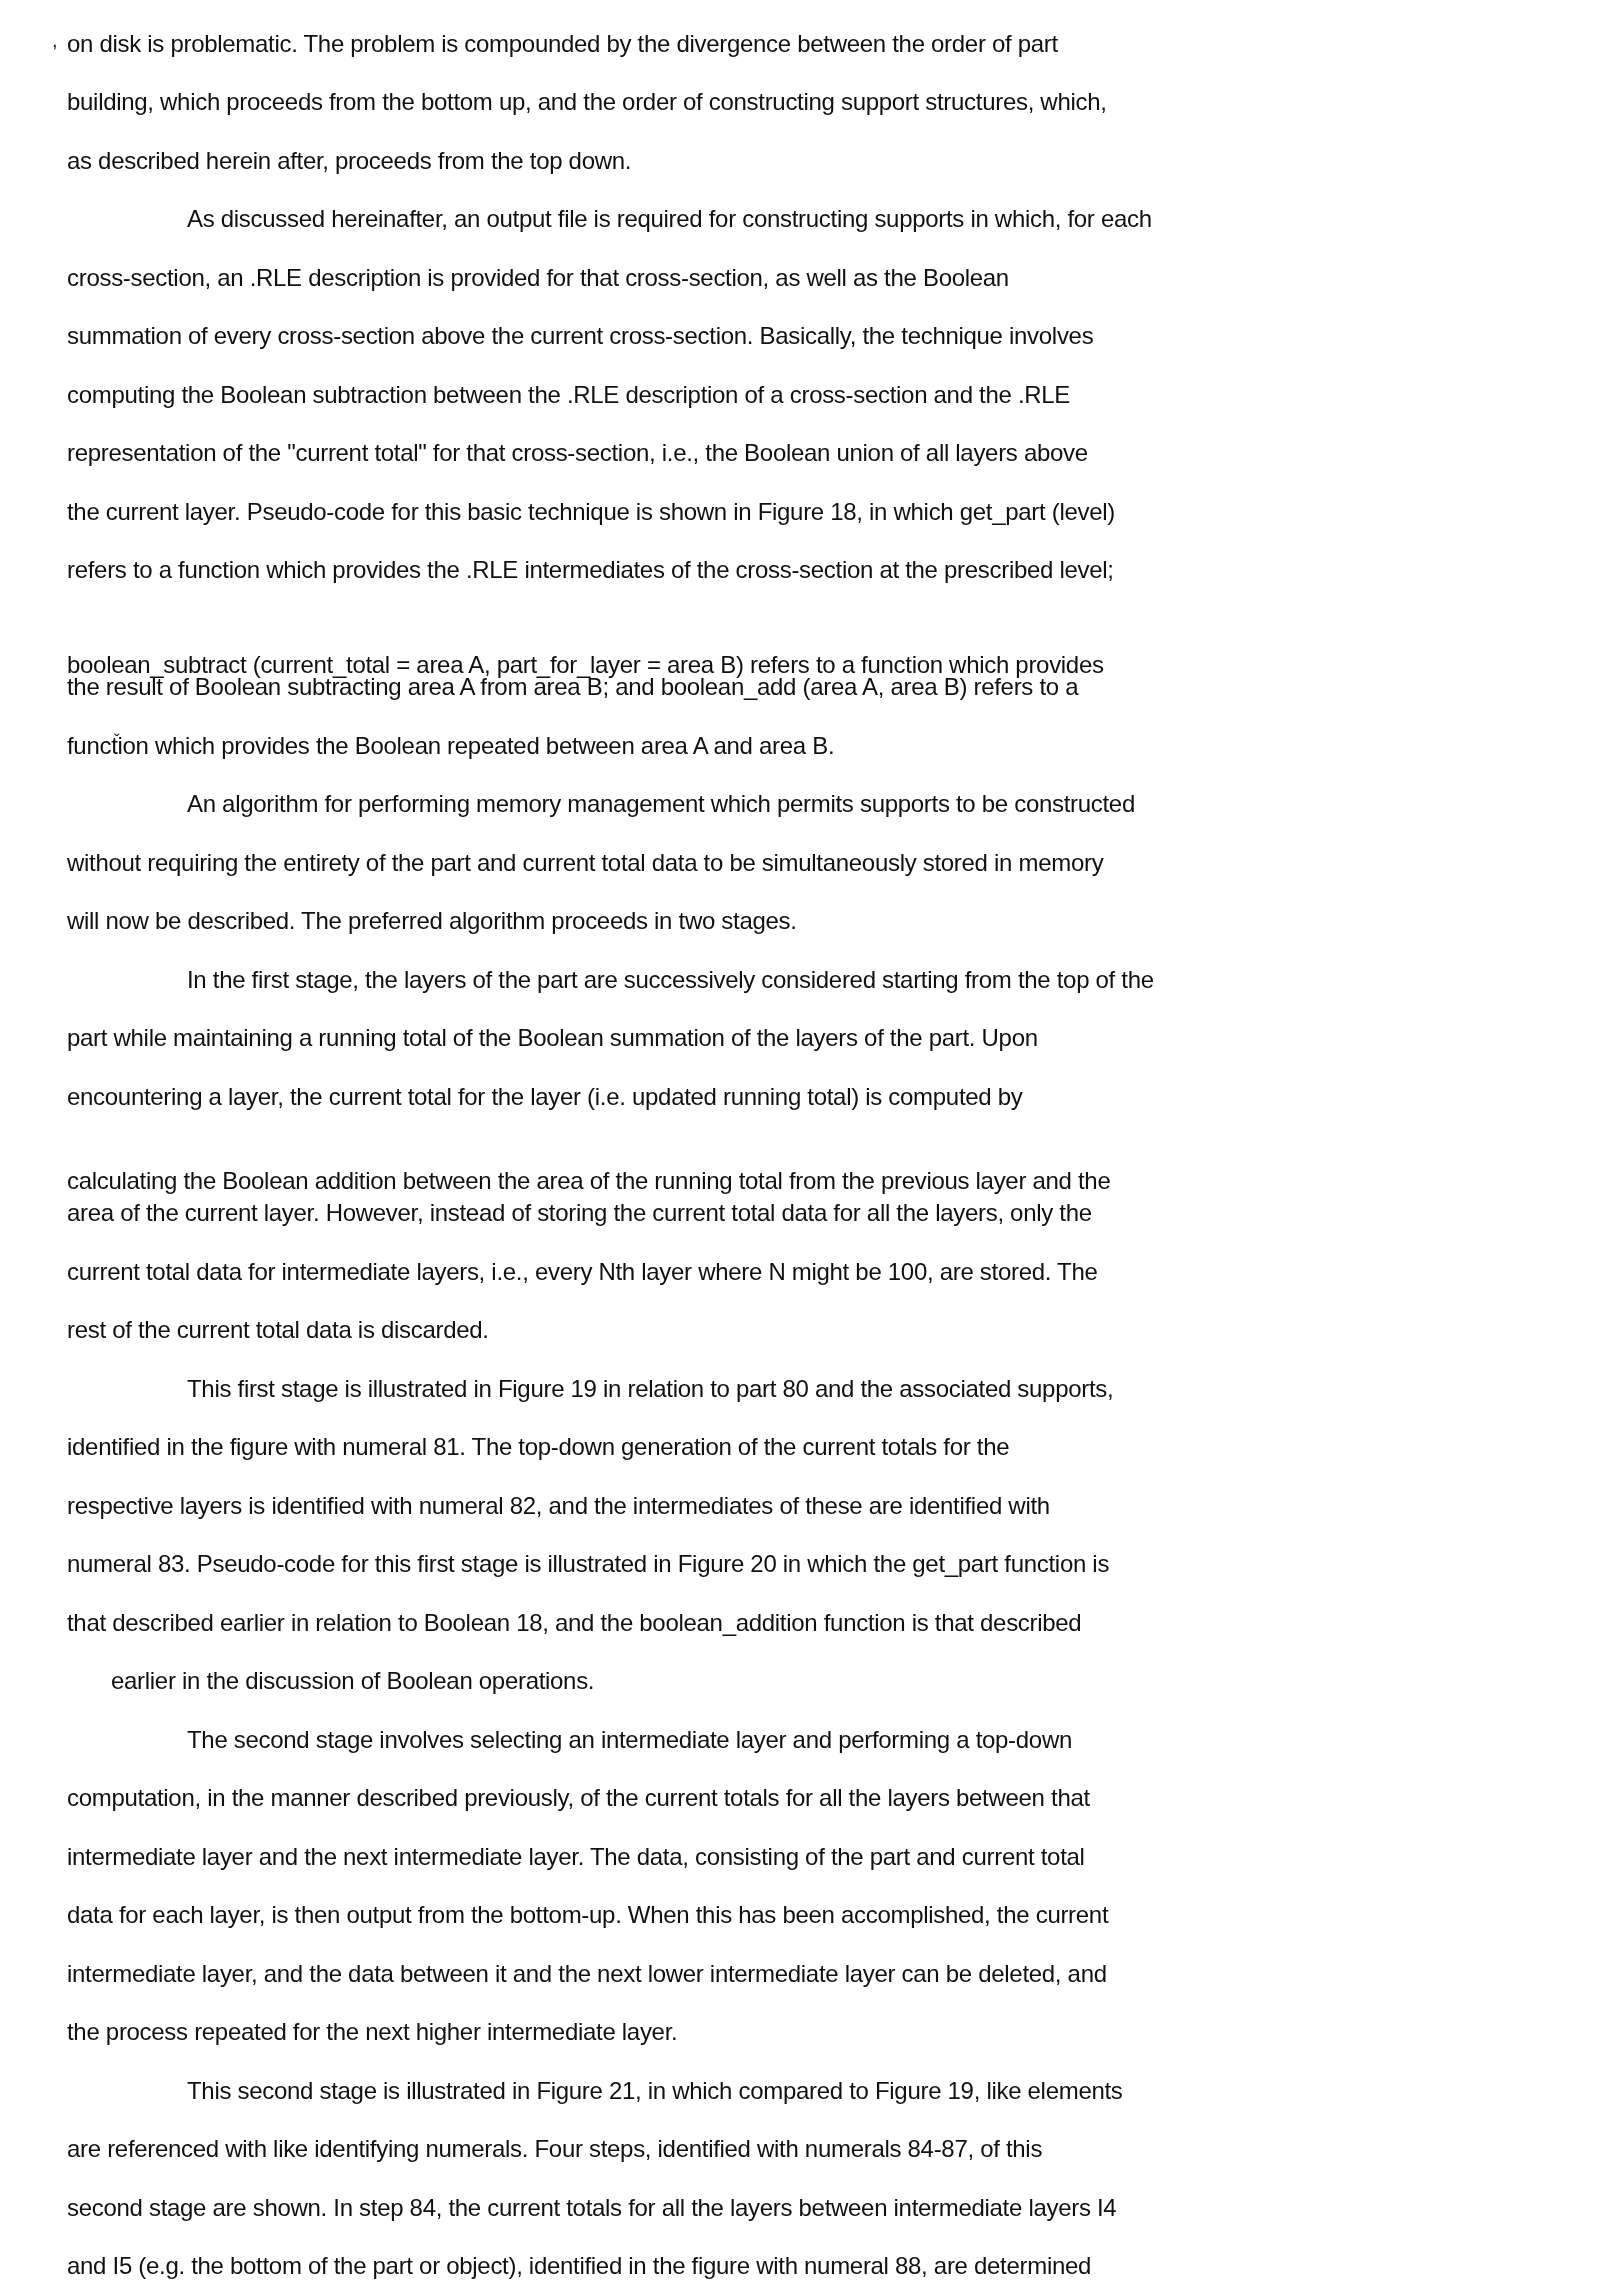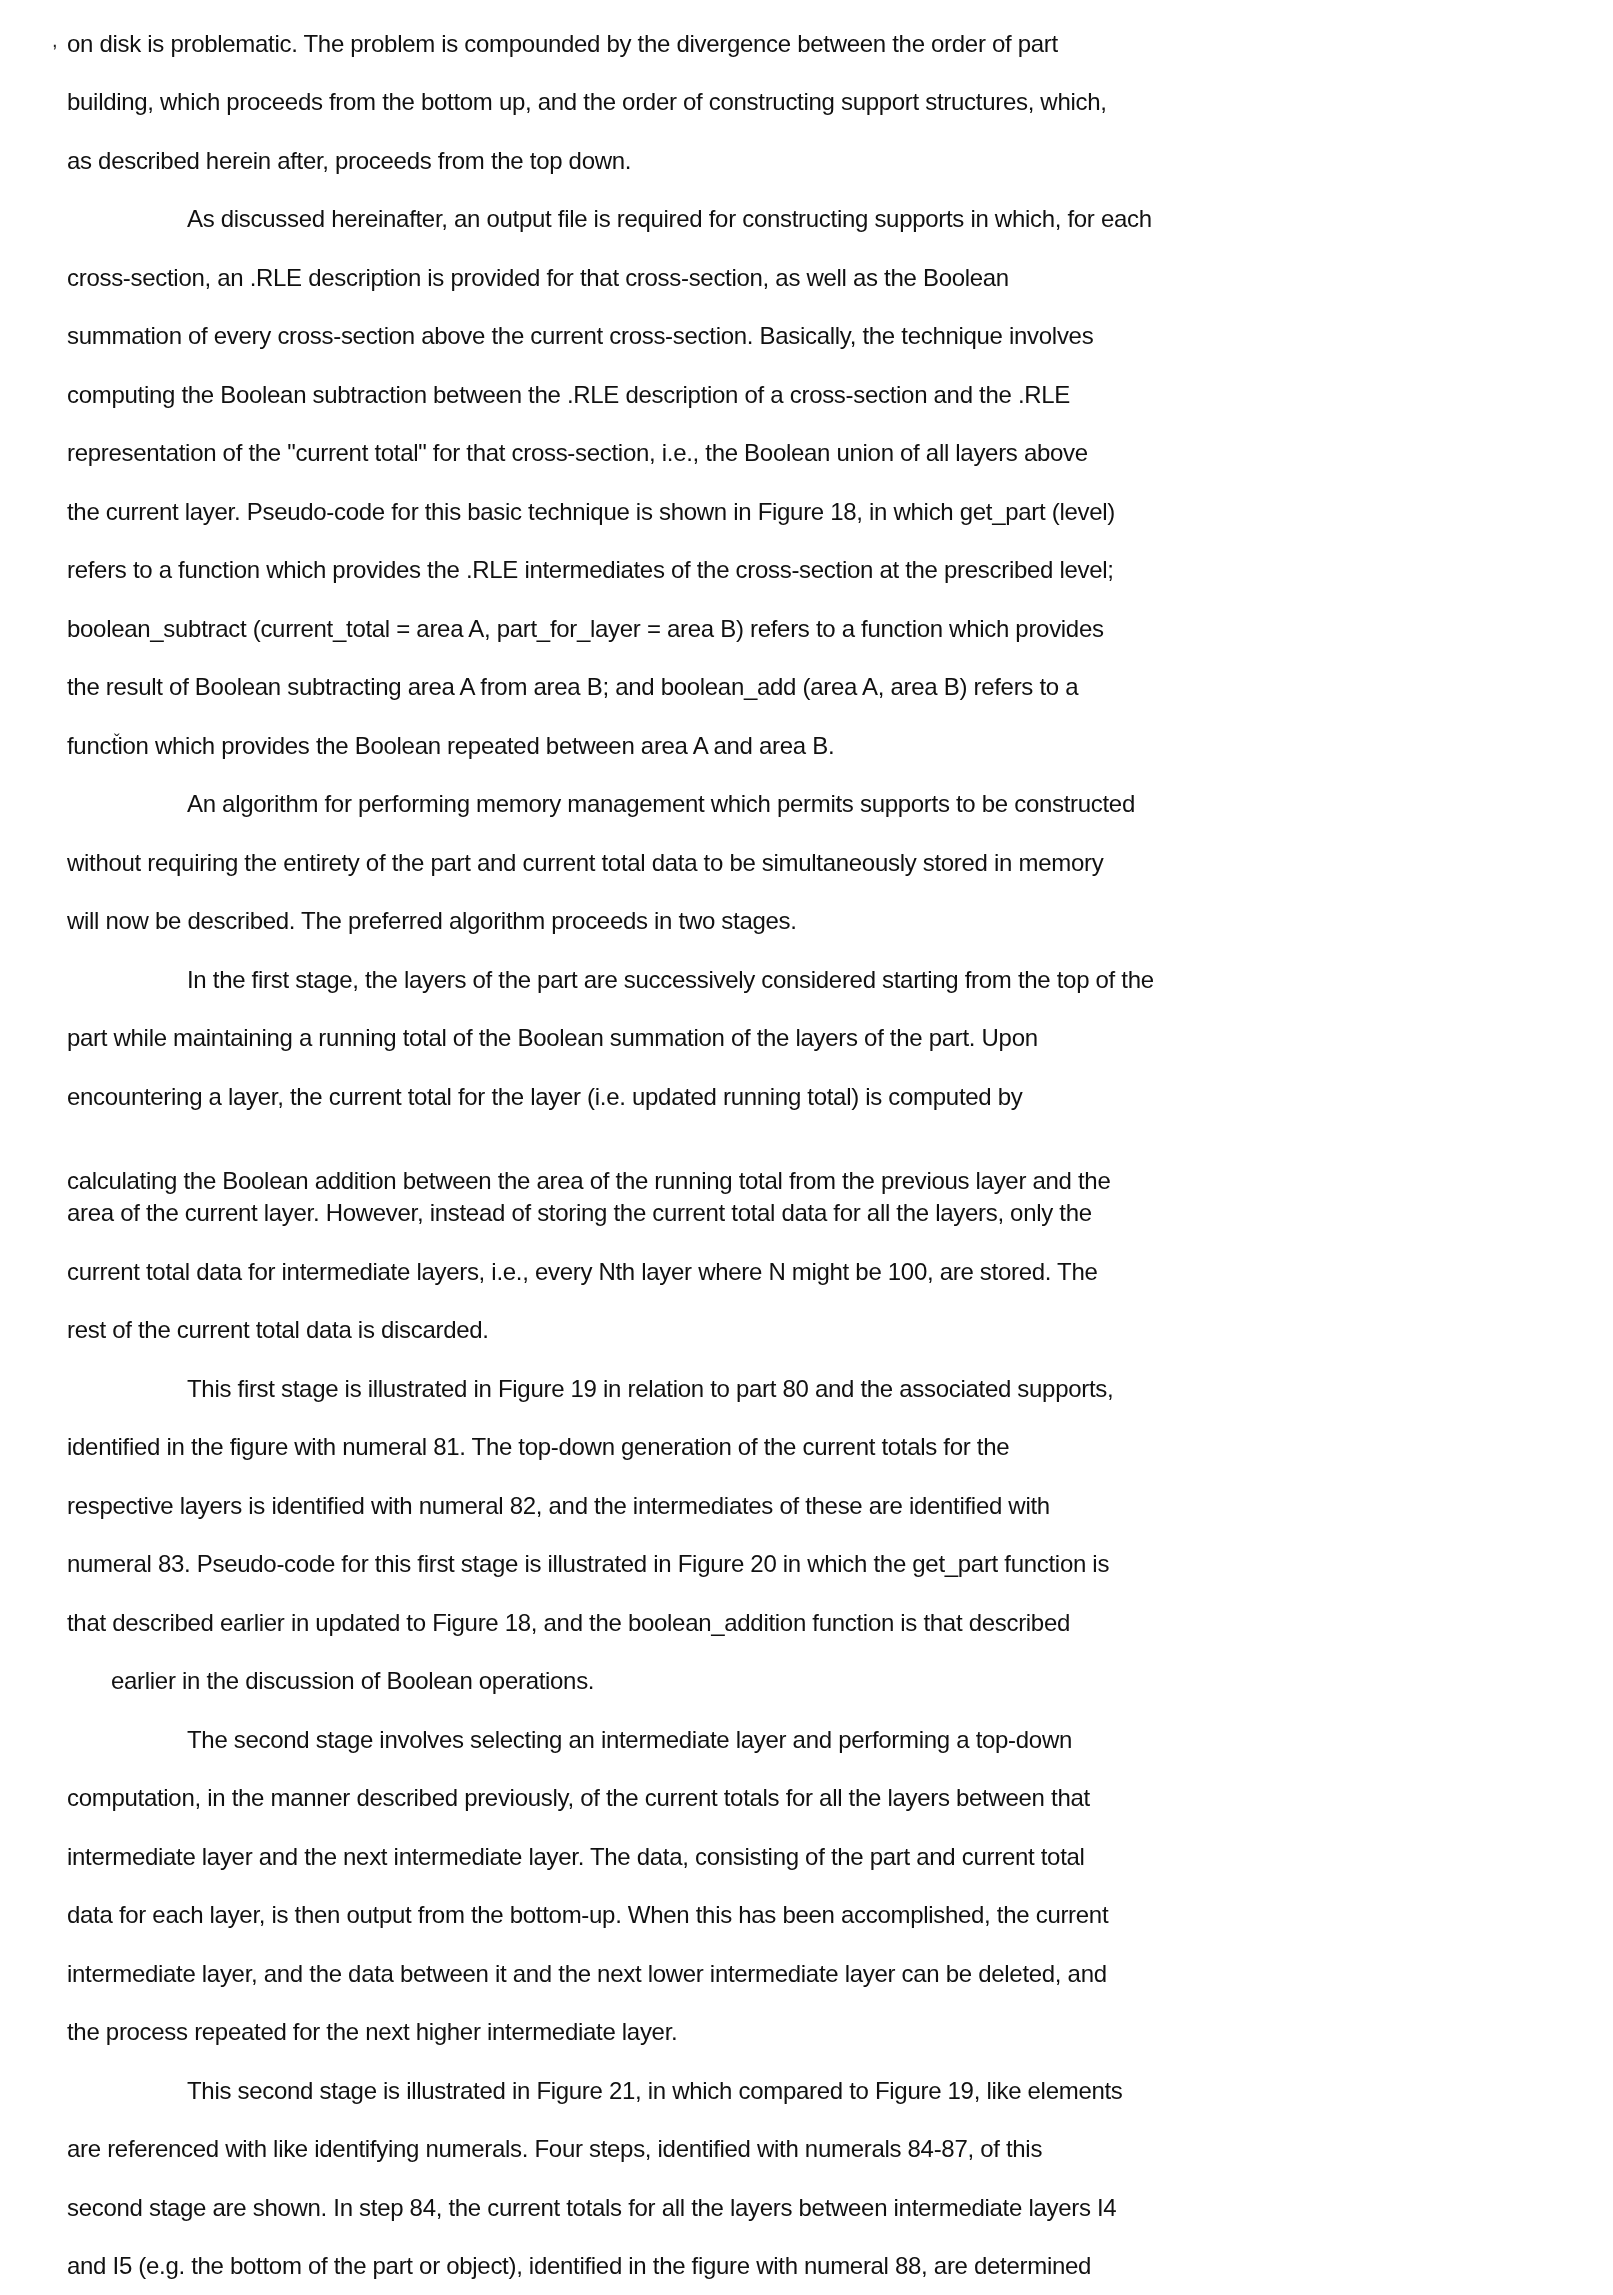--- a/index.html
+++ b/index.html
@@ -27,38 +27,38 @@
       <div class="line" style="top: 27px;">on disk is problematic.  The problem is compounded by the divergence between the order of part</div>
       <div class="line" style="top: 85px;">building, which proceeds from the bottom up, and the order of constructing support structures, which,</div>
       <div class="line" style="top: 144px;">as described herein after, proceeds from the top down.</div>
       <div class="line indent" style="top: 202px;">As discussed hereinafter, an output file is required for constructing supports in which, for each</div>
       <div class="line" style="top: 261px;">cross-section, an .RLE description is provided for that cross-section, as well as the Boolean</div>
       <div class="line" style="top: 319px;">summation of every cross-section above the current cross-section.  Basically, the technique involves</div>
       <div class="line" style="top: 378px;">computing the Boolean subtraction between the .RLE description of a cross-section and the .RLE</div>
       <div class="line" style="top: 436px;">representation of the "current total" for that cross-section, i.e., the Boolean union of all layers above</div>
       <div class="line" style="top: 495px;">the current layer.  Pseudo-code for this basic technique is shown in Figure 18, in which get_part (level)</div>
       <div class="line" style="top: 553px;">refers to a function which provides the .RLE intermediates of the cross-section at the prescribed level;</div>
-      <div class="line" style="top: 612px;">boolean_subtract (current_total = area A, part_for_layer = area B) refers to a function which provides</div>
+      <div class="line" style="top: 648px;">boolean_subtract (current_total = area A, part_for_layer = area B) refers to a function which provides</div>
       <div class="line" style="top: 670px;">the result of Boolean subtracting area A from area B; and boolean_add (area A, area B) refers to a</div>
       <div class="line" style="top: 729px;">function which provides the Boolean repeated between area A and area B.</div>
       <div class="line indent" style="top: 787px;">An algorithm for performing memory management which permits supports to be constructed</div>
       <div class="line" style="top: 846px;">without requiring the entirety of the part and current total data to be simultaneously stored in memory</div>
       <div class="line" style="top: 904px;">will now be described.  The preferred algorithm proceeds in two stages.</div>
       <div class="line indent" style="top: 963px;">In the first stage, the layers of the part are successively considered starting from the top of the</div>
       <div class="line" style="top: 1021px;">part while maintaining a running total of the Boolean summation of the layers of the part.  Upon</div>
       <div class="line" style="top: 1080px;">encountering a layer, the current total for the layer (i.e. updated running total) is computed by</div>
       <div class="line" style="top: 1164px;">calculating the Boolean addition between the area of the running total from the previous layer and the</div>
       <div class="line" style="top: 1196px;">area of the current layer.  However, instead of storing the current total data for all the layers, only the</div>
       <div class="line" style="top: 1255px;">current total data for intermediate layers, i.e., every  Nth layer where N might be 100, are stored.  The</div>
       <div class="line" style="top: 1313px;">rest of the current total data is discarded.</div>
       <div class="line indent" style="top: 1372px;">This first stage is illustrated in Figure 19 in relation to part 80 and the associated supports,</div>
       <div class="line" style="top: 1430px;">identified in the figure with numeral 81.  The top-down generation of the current totals for the</div>
       <div class="line" style="top: 1489px;">respective layers is identified with numeral 82, and the intermediates of these are identified with</div>
       <div class="line" style="top: 1547px;">numeral 83.  Pseudo-code for this first stage is illustrated in Figure 20 in which the get_part function is</div>
-      <div class="line" style="top: 1606px;">that described earlier in updated to  Figure 18, and the boolean_addition function is that described</div>
+      <div class="line" style="top: 1606px;">that described earlier in relation to  Boolean 18, and the boolean_addition function is that described</div>
       <div class="line" style="top: 1664px; margin-left: 44px;">earlier in the discussion of Boolean operations.</div>
       <div class="line indent" style="top: 1723px;">The second stage involves selecting an intermediate layer and performing a top-down</div>
       <div class="line" style="top: 1781px;">computation, in the manner described previously, of the current totals for all the layers between that</div>
       <div class="line" style="top: 1840px;">intermediate layer and the next intermediate layer.  The data, consisting of the part and current total</div>
       <div class="line" style="top: 1898px;">data for each layer, is then output from the bottom-up.  When this has been accomplished, the current</div>
       <div class="line" style="top: 1957px;">intermediate layer, and the data between it and the next lower intermediate layer can be deleted, and</div>
       <div class="line" style="top: 2015px;">the process repeated for the next higher intermediate layer.</div>
       <div class="line indent" style="top: 2074px;">This second stage is illustrated in Figure 21, in which compared to Figure 19, like elements</div>
       <div class="line" style="top: 2132px;">are referenced with like identifying numerals.  Four steps, identified with numerals 84-87, of this</div>
       <div class="line" style="top: 2191px;">second stage are shown.  In step 84, the current totals for all the layers between intermediate layers I4</div>

